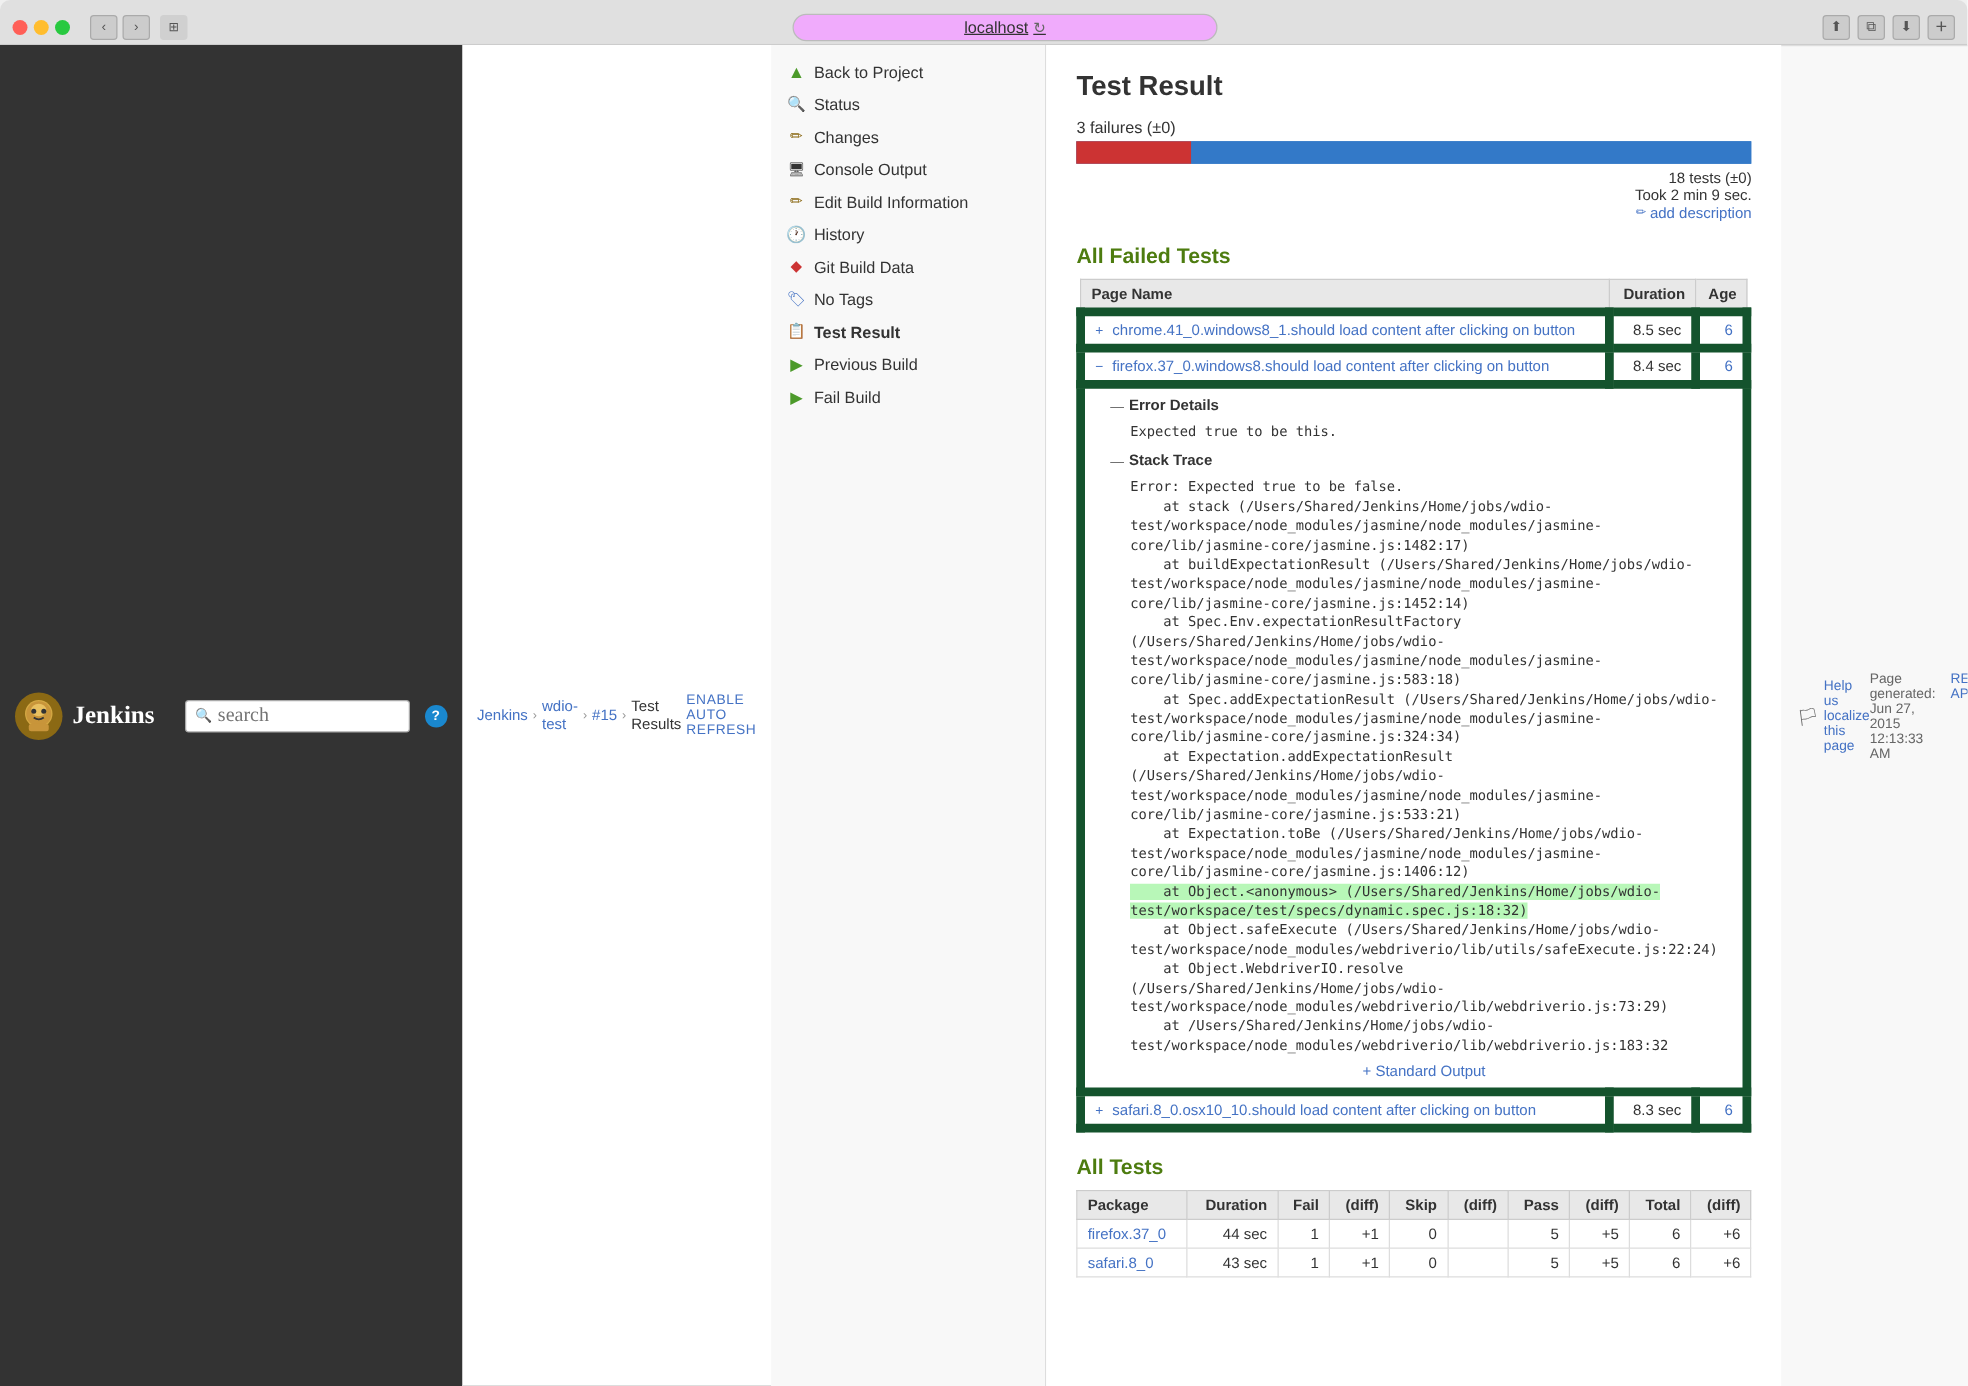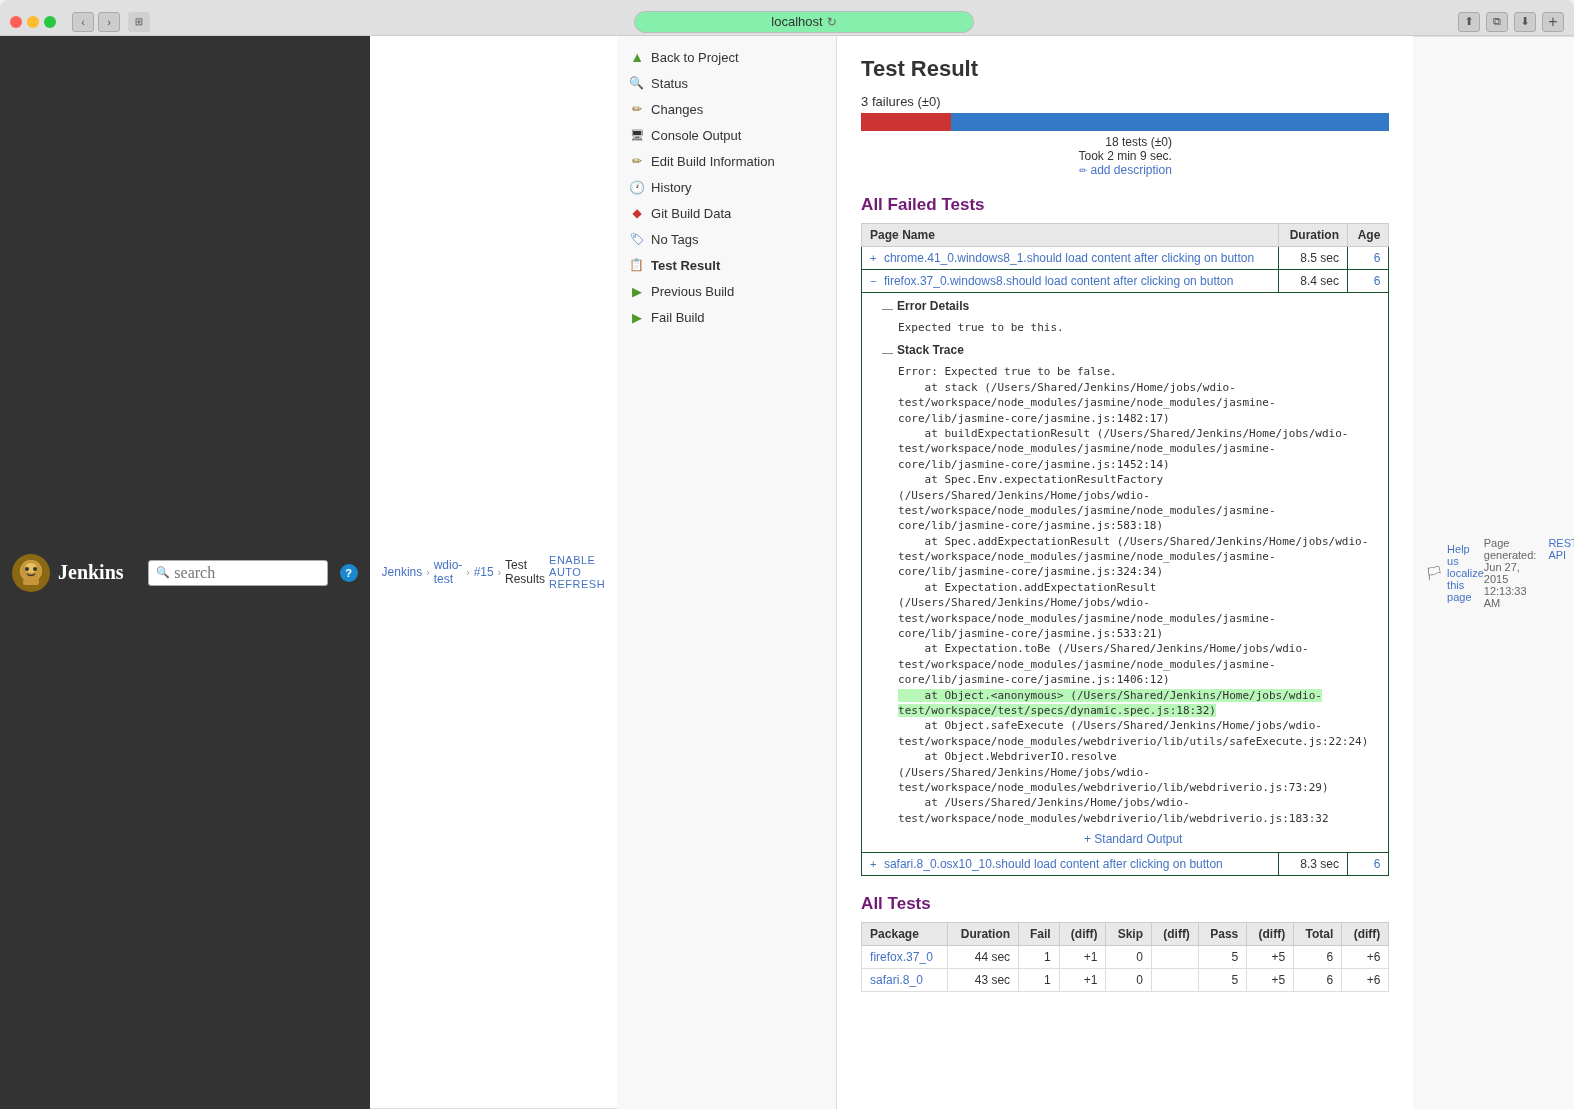--- a/index.html
+++ b/index.html
@@ -19,21 +19,21 @@
     .traffic-lights { display: flex; gap: 5px; align-items: center; }
     .traffic-light { width: 12px; height: 12px; border-radius: 50%; }
     .tl-red { background: #ff5f57; }
     .tl-yellow { background: #ffbd2e; }
     .tl-green { background: #28c940; }
     .nav-buttons { display: flex; gap: 4px; margin-left: 8px; }
     .nav-btn { background: #ccc; border: 1px solid #aaa; border-radius: 3px; width: 22px; height: 20px; cursor: pointer; font-size: 11px; display: flex; align-items: center; justify-content: center; color: #555; }
     .nav-btn:disabled { opacity: 0.5; }
     .tab-bar { background: #d0d0d0; border-radius: 3px; width: 22px; height: 20px; display: flex; align-items: center; justify-content: center; font-size: 10px; color: #555; }
     .address-bar-container { flex: 1; display: flex; justify-content: center; align-items: center; }
-    .address-bar { background: #86efac; border: 1px solid #bbb; border-radius: 12px; padding: 2px 30px; font-size: 13px; color: #333; width: 340px; text-align: center; display: flex; align-items: center; justify-content: center; height: 22px; }
+    .address-bar { background: #f0abfc; border: 1px solid #bbb; border-radius: 12px; padding: 2px 30px; font-size: 13px; color: #333; width: 340px; text-align: center; display: flex; align-items: center; justify-content: center; height: 22px; text-decoration: underline; }
     .reload-btn { font-size: 12px; color: #666; margin-left: 4px; cursor: pointer; }
     .browser-actions { display: flex; gap: 6px; align-items: center; margin-left: auto; }
     .browser-action-btn { width: 22px; height: 20px; background: #ccc; border: 1px solid #aaa; border-radius: 3px; display: flex; align-items: center; justify-content: center; font-size: 11px; color: #555; cursor: pointer; }
     .expand-btn { font-size: 16px; }
 
     
     .jenkins-shell { background: white; min-height: calc(1109px - 36px); display: flex; flex-direction: row; }
 
     
     .jenkins-header {
@@ -107,32 +107,32 @@
     
     .content-area { flex: 1; padding: 20px 24px; background: white; overflow-y: auto; }
 
     .page-title { font-size: 22px; font-weight: bold; color: #333; margin-bottom: 12px; }
 
     
     .failures-label { font-size: 13px; color: #333; margin-bottom: 4px; }
     .progress-bar-container { height: 18px; background: #3379c8; display: flex; margin-bottom: 4px; }
     .progress-bar-fail { background: #cc3333; }
     .progress-bar-pass { background: #3379c8; flex: 1; }
-    .test-stats { display: flex; justify-content: center; gap: 8px; font-size: 12px; color: #333; }
+    .test-stats { display: flex; justify-content: flex-end; gap: 8px; font-size: 12px; color: #333; }
     .test-stats-line { text-align: right; }
     .add-desc-link { color: #4472c4; font-size: 12px; cursor: pointer; text-decoration: none; display: flex; align-items: center; gap: 3px; justify-content: flex-end; }
 
     
-    .section-heading { font-size: 17px; font-weight: bold; color: #701a75; margin: 18px 0 8px; }
+    .section-heading { font-size: 17px; font-weight: bold; color: #4d7c0f; margin: 18px 0 8px; }
 
     
     .failed-table { width: 100%; border-collapse: collapse; border: 1px solid #ccc; font-size: 12px; margin-bottom: 16px; }
     .failed-table th { background: #e8e8e8; border: 1px solid #ccc; padding: 4px 8px; text-align: left; font-weight: bold; font-size: 12px; }
     .failed-table th.right { text-align: right; }
-    .failed-table td { border: 1px solid #14532d; padding: 4px 8px; vertical-align: top; margin-left: 28px; }
+    .failed-table td { border: 7px solid #14532d; padding: 4px 8px; vertical-align: top; margin-left: 28px; }
 
     .test-name-cell { }
     .expand-toggle { color: #4472c4; cursor: pointer; margin-right: 4px; font-size: 11px; }
     .test-link { color: #4472c4; text-decoration: none; cursor: pointer; }
     .age-link { color: #4472c4; text-decoration: none; }
 
     
     .error-block { padding: 6px 20px; }
     .error-section-title { font-weight: bold; font-size: 12px; margin-bottom: 3px; }
     .error-text { font-family: monospace; font-size: 11px; color: #333; white-space: pre-wrap; line-height: 1.4; }

